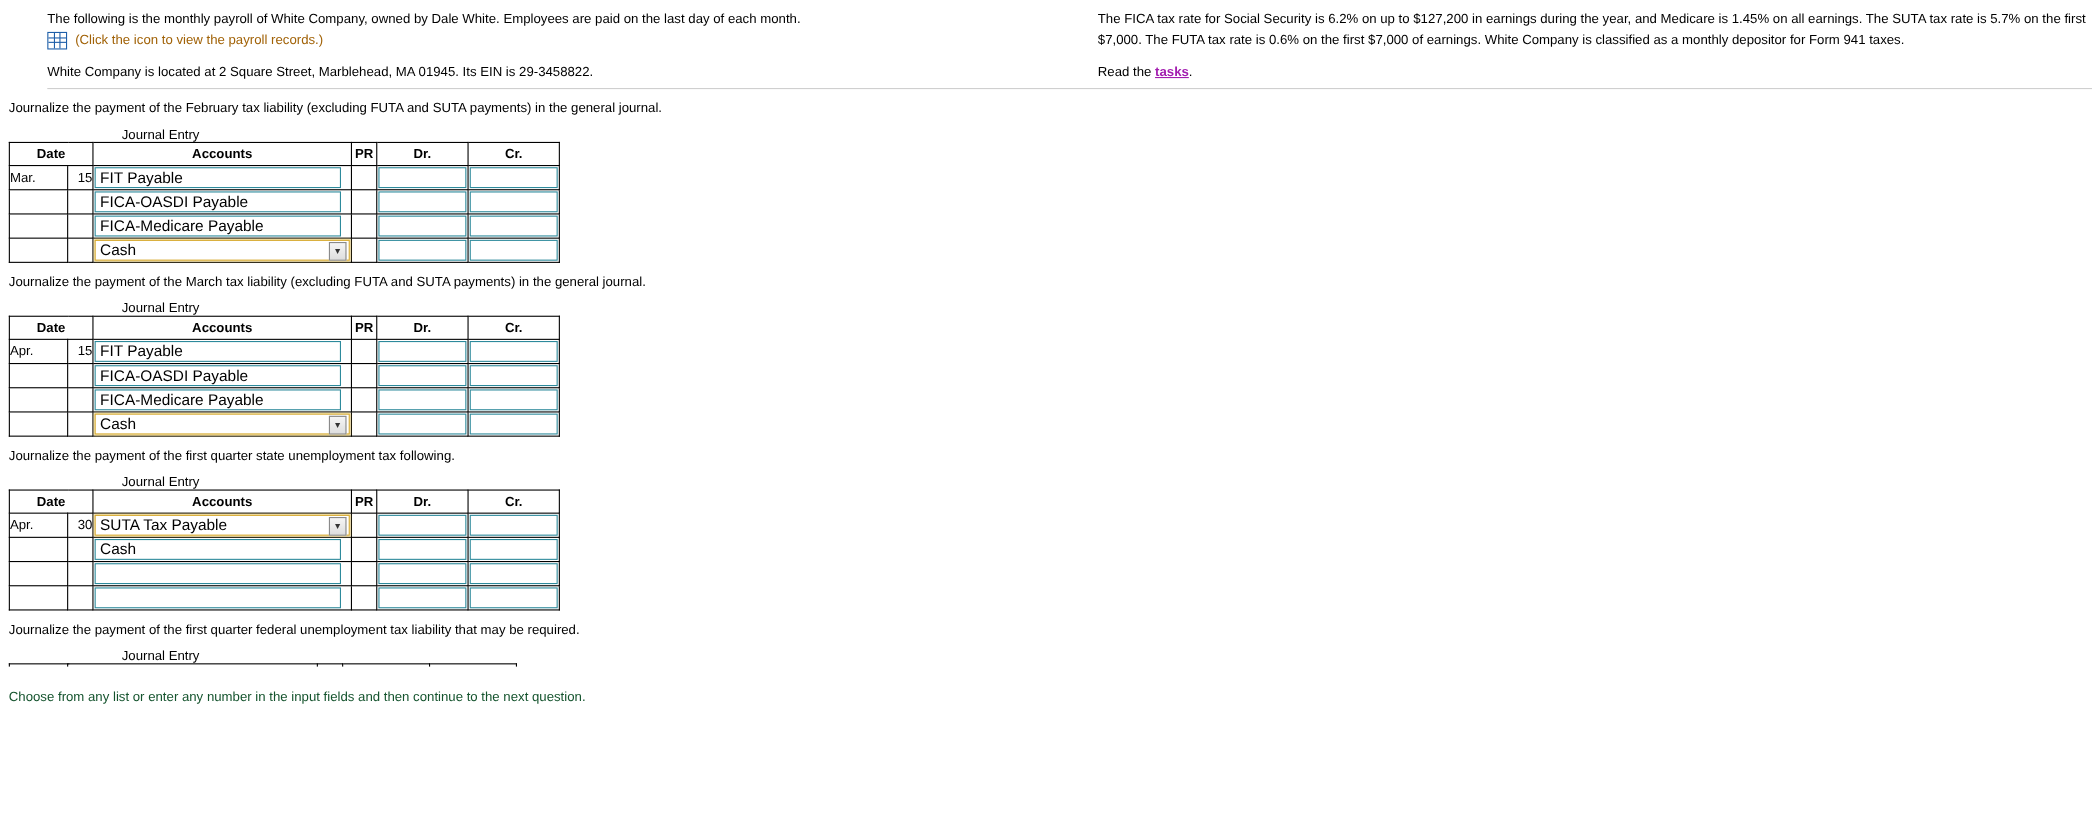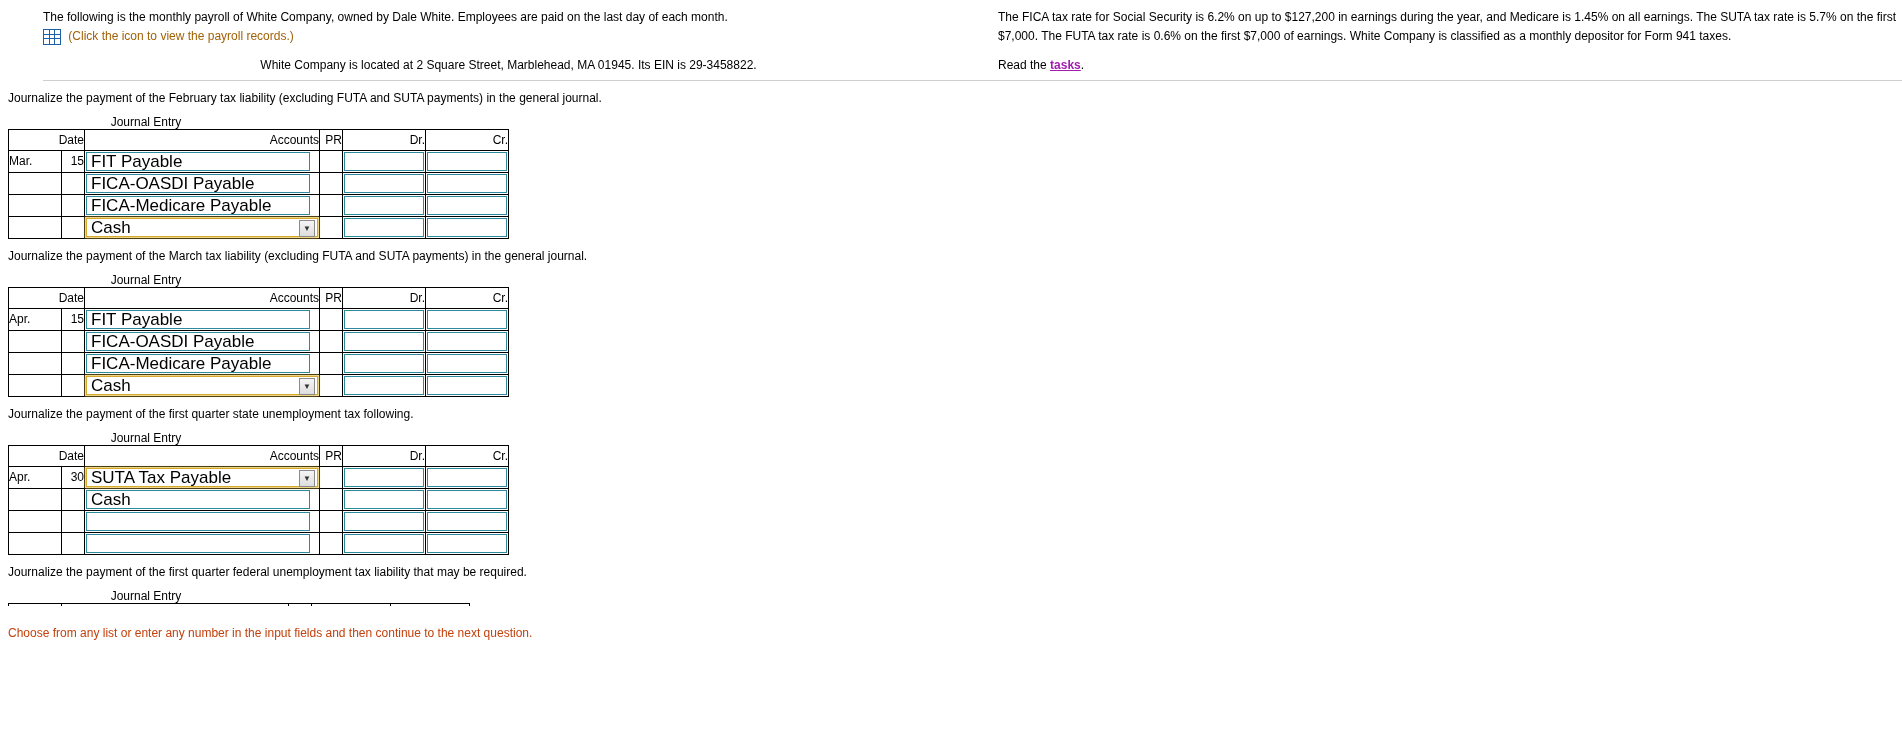--- a/index.html
+++ b/index.html
@@ -9,48 +9,48 @@
     .icon-grid { display: inline-flex; align-items: center; justify-content: center; width: 16px; height: 14px; border: 1px solid #1e5fa9; position: relative; vertical-align: middle; margin-right: 4px; }
     .icon-grid::before, .icon-grid::after { content: ""; position: absolute; background:#1e5fa9; }
     .icon-grid::before { left: 5px; top: 0; width: 1px; height: 100%; box-shadow: 5px 0 0 #1e5fa9; }
     .icon-grid::after { top: 4px; left: 0; height: 1px; width: 100%; box-shadow: 0 4px 0 #1e5fa9; }
     .link { color: #a16207; }
     .link-u { color: #a21caf; text-decoration: underline; cursor: pointer; font-weight: bold; }
     .instr { margin: 10px 0; }
     .je-title { font-weight: normal; text-align: center; width: 276px; margin: 6px 0 0 0; }
     table.je { border-collapse: collapse; margin-top: 0; }
     table.je th, table.je td { border: 1px solid #000; padding: 0; font-size: 12px; vertical-align: middle; height: 20px; }
-    table.je th { font-weight: normal; text-align: right; background: #fff; }
+    table.je th { font-weight: bold; text-align: center; background: #fff; }
     .col-date { width: 52px; }
     .col-day  { width: 22px; text-align: right; padding-right: 2px; }
     .col-acct { width: 226px; }
     .col-pr   { width: 22px; }
     .col-dr, .col-cr { width: 78px; }
-    .acct-box, .num-box { display:block; height: 17px; line-height: 17px; margin: 1px; border: 1px solid #2d8a9c; background: #fff; padding: 0 4px; font-size: 17px; font-family: Arial, sans-serif; }
+    .acct-box, .num-box { display:block; height: 17px; line-height: 17px; margin: 1px; border: 1px solid #2d8a9c; background: #fff; padding: 0 4px; font-size: 14px; font-family: Arial, sans-serif; }
     .acct-box { width: 214px; }
     .acct-sel { width: 222px; position: relative; }
     .acct-sel::after { content: "▼"; position: absolute; right: 2px; top: 1px; width: 14px; height: 15px; font-size: 8px; line-height: 15px; text-align: center; background: linear-gradient(#f5f5f5,#dedede); border: 1px solid #8a8a8a; color: #333; }
     .num-box { width: 70px; }
     .hl { box-shadow: 0 0 2px 1px #e6c34f; border-color: #d6a82b; }
     .date-cell { padding-left: 4px; }
-    .bottom-hint { margin-top: 20px; color:#c2410c; font-size: 12px; }
+    .bottom-hint { margin-top: 20px; color:#14532d; font-size: 12px; }
     td.noborder-b { border-bottom: none; }
     td.noborder-t { border-top: none; }
   </style>
 </head>
 <body>
 
 <div class="top">
   <div class="top-left">
     <div>The following is the monthly payroll of White Company, owned by Dale White. Employees are paid on the last day of each month.</div>
     <div>
       <span class="icon-grid"></span>
       <span class="link">(Click the icon to view the payroll records.)</span>
     </div>
-    <div style="margin-top:10px;text-align:center;">White Company is located at 2 Square Street, Marblehead, MA 01945. Its EIN is 29-3458822.</div>
+    <div style="margin-top:10px;">White Company is located at 2 Square Street, Marblehead, MA 01945. Its EIN is 29-3458822.</div>
   </div>
   <div class="top-right">
     <div>The FICA tax rate for Social Security is 6.2% on up to $127,200 in earnings during the year, and Medicare is 1.45% on all earnings. The SUTA tax rate is 5.7% on the first $7,000. The FUTA tax rate is 0.6% on the first $7,000 of earnings. White Company is classified as a monthly depositor for Form 941 taxes.</div>
     <div style="margin-top:10px;">
       <span>Read the </span><span class="link-u">tasks</span><span>.</span>
     </div>
   </div>
 </div>
 
 <div class="instr">Journalize the payment of the February tax liability (excluding FUTA and SUTA payments) in the general journal.</div>

